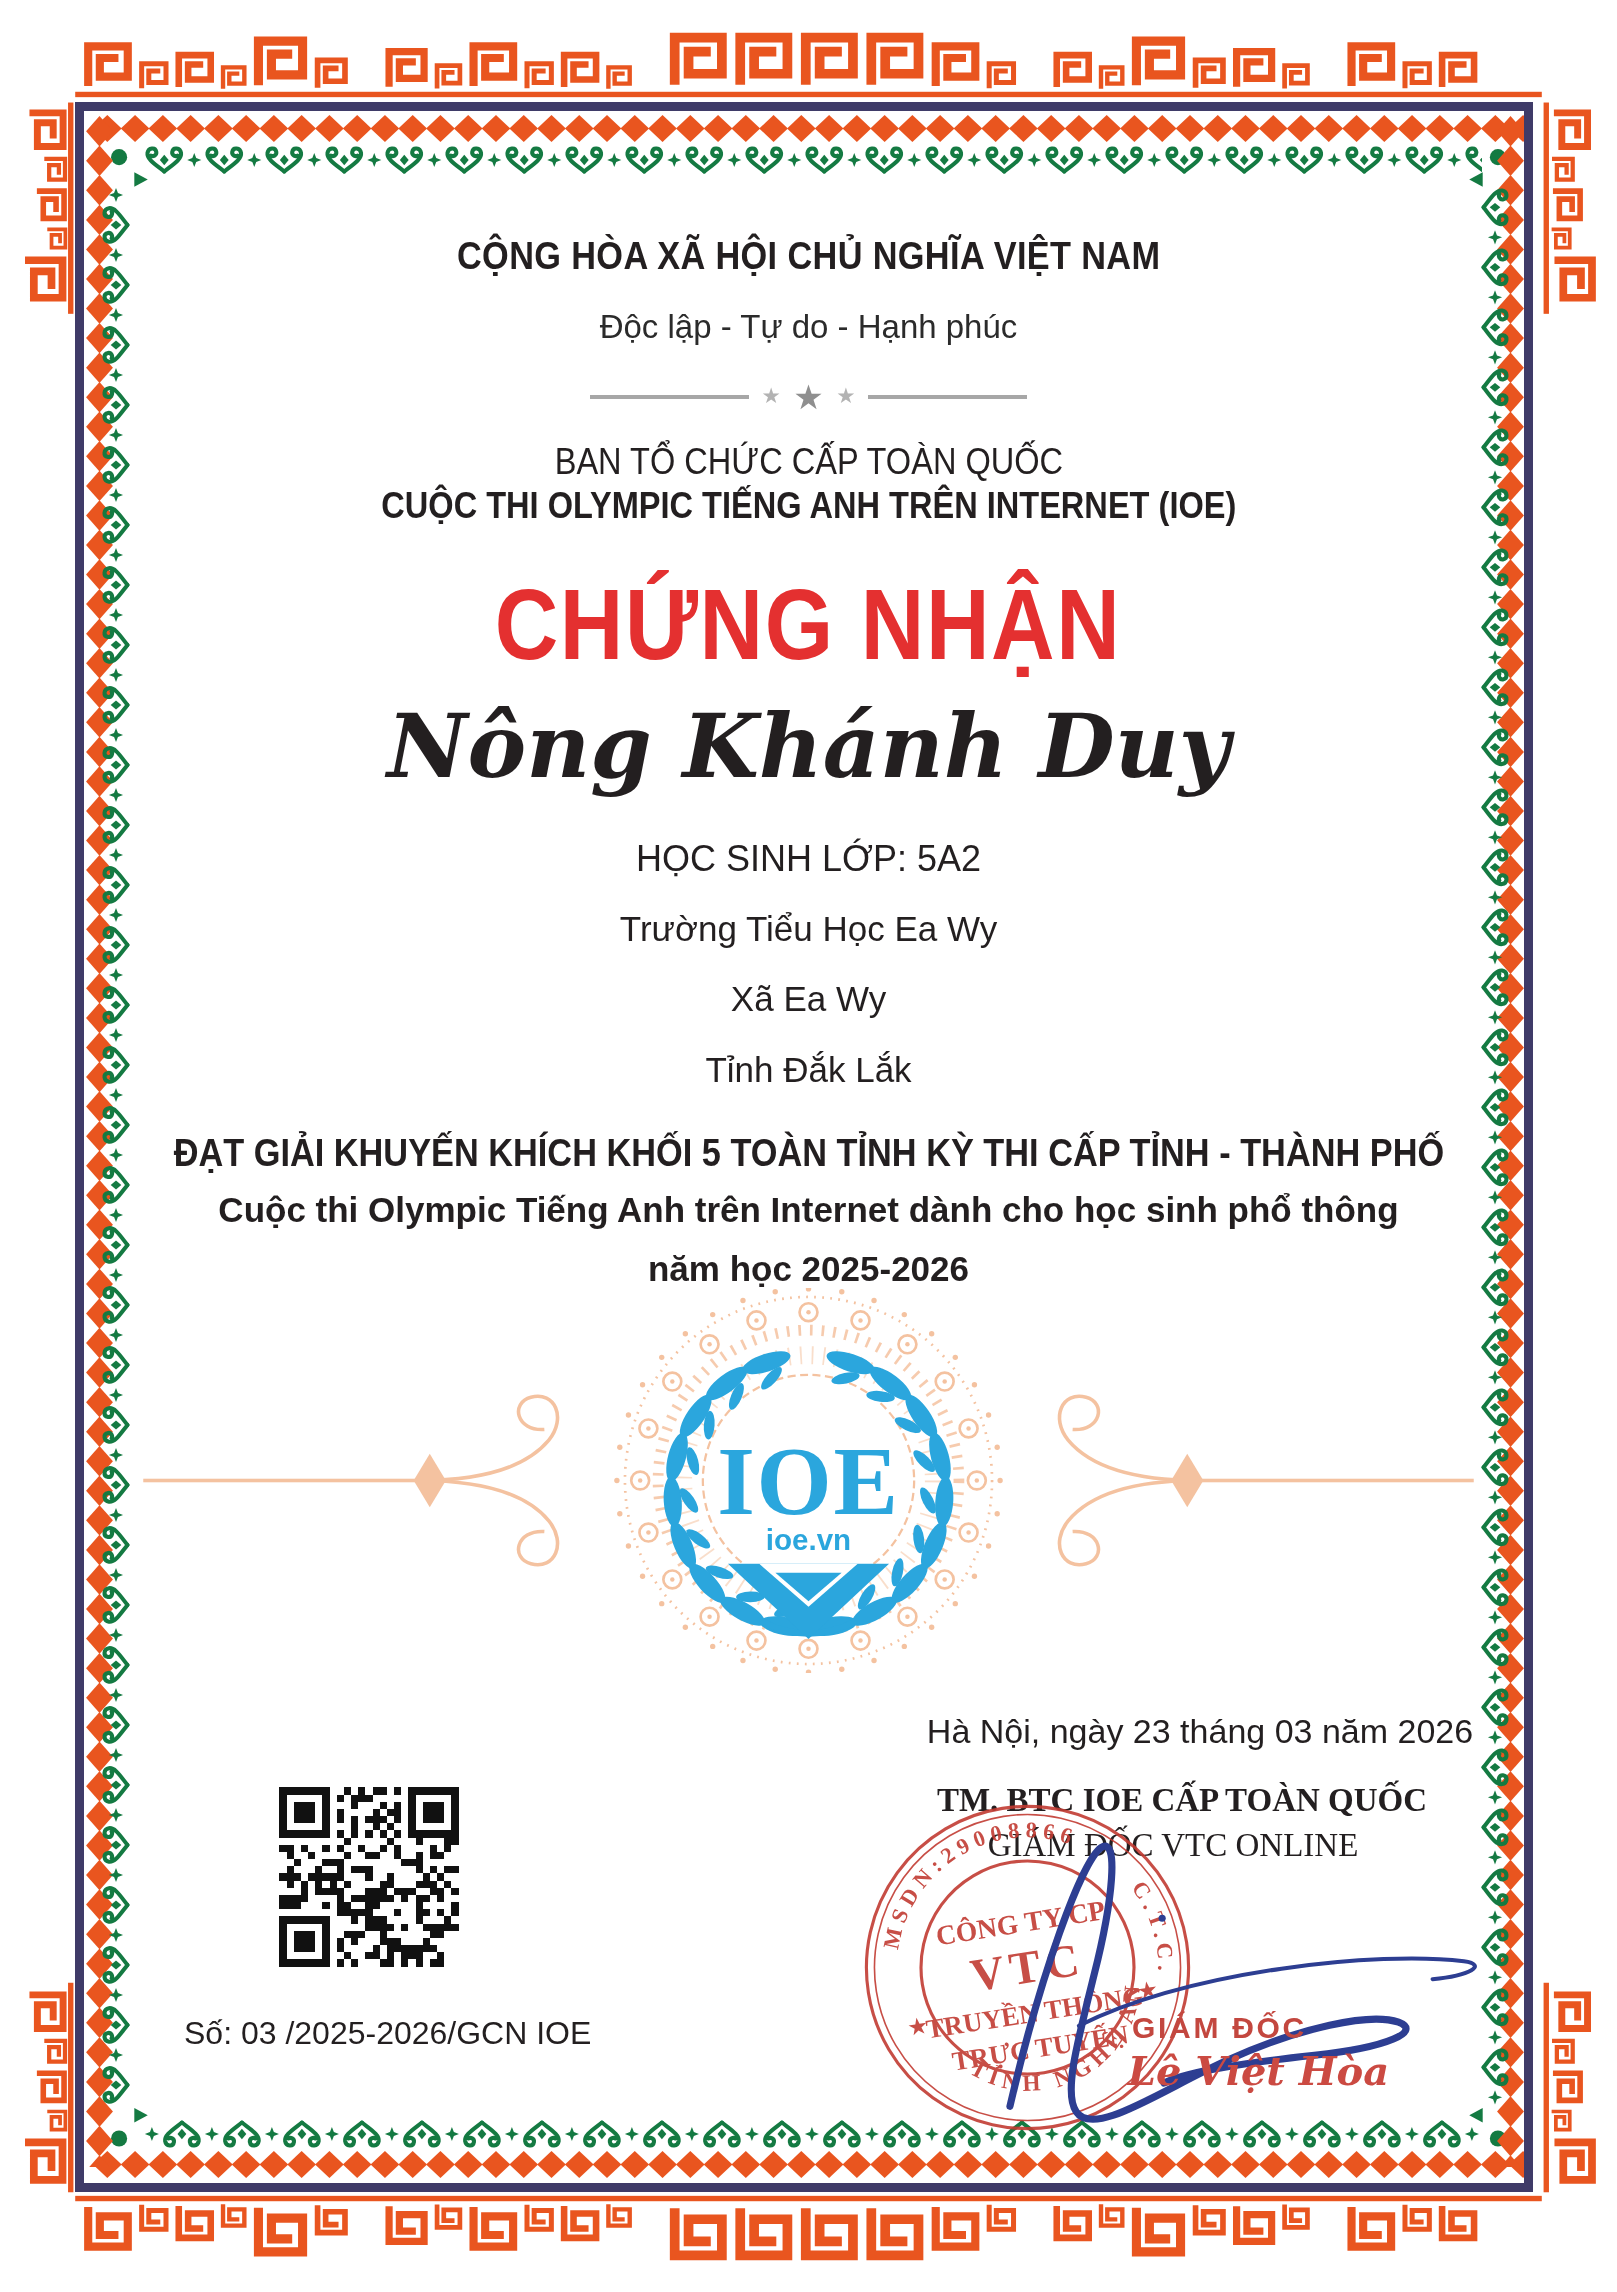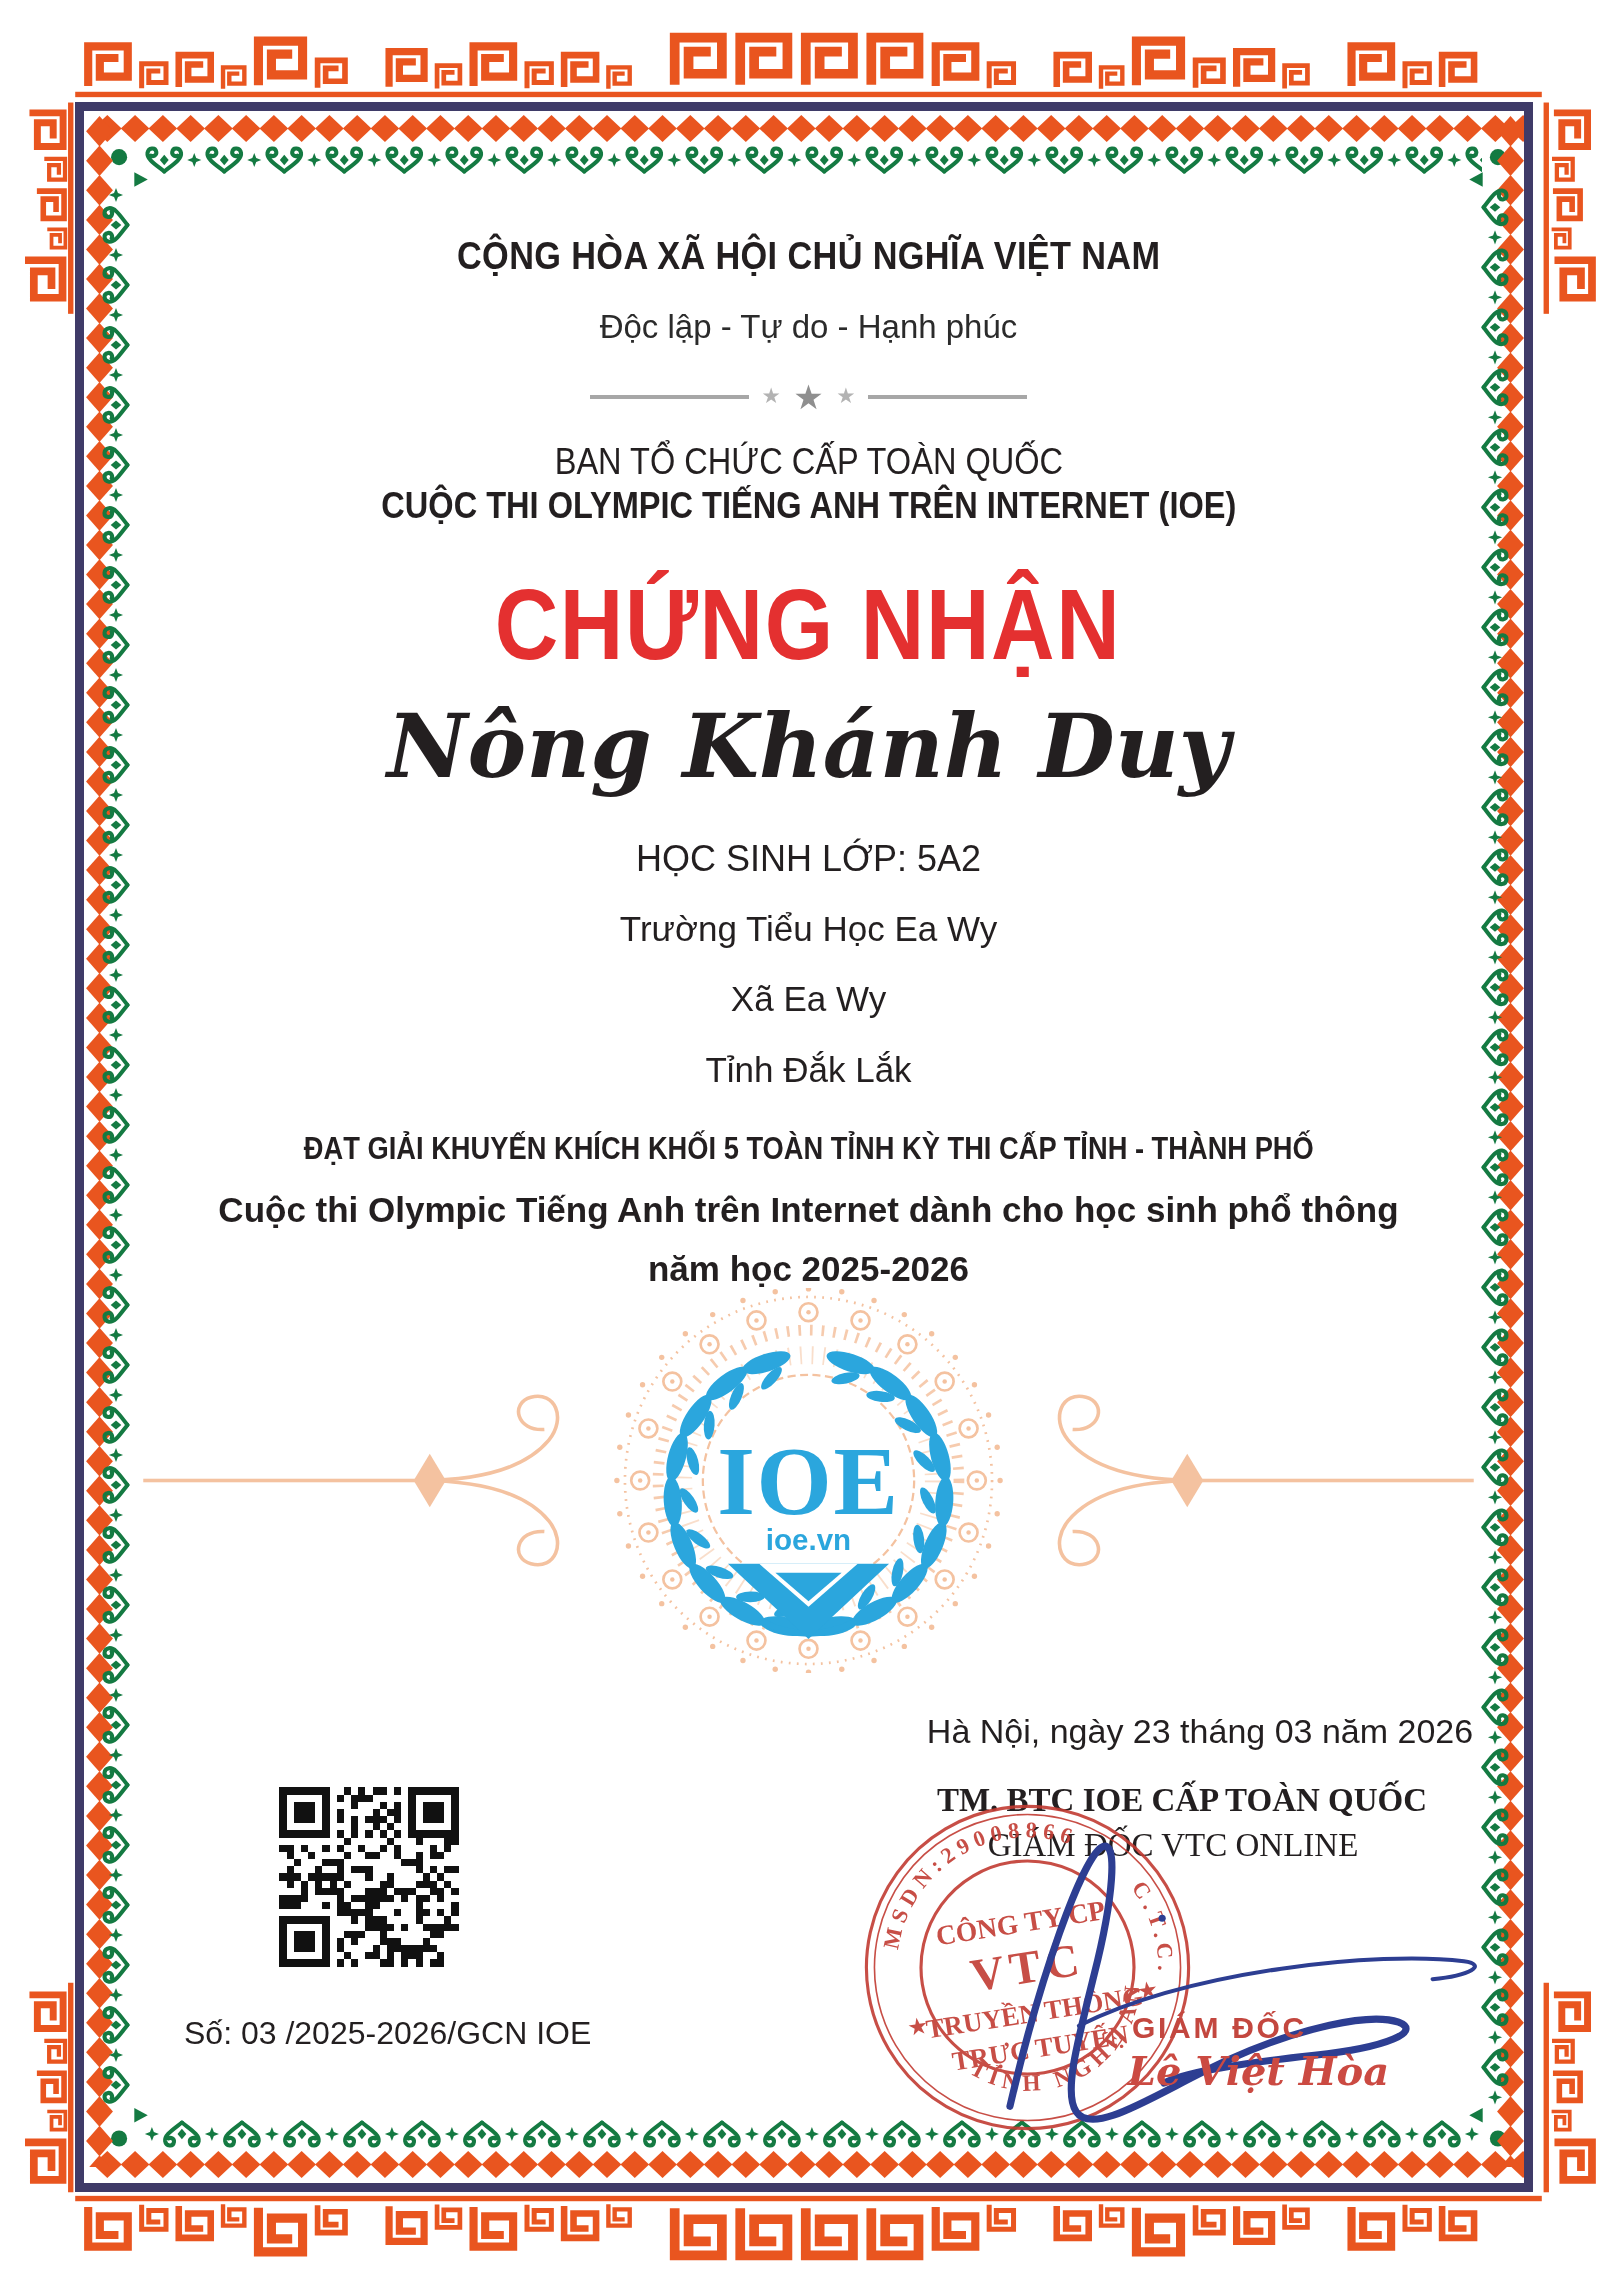--- a/index.html
+++ b/index.html
@@ -19,21 +19,21 @@
   .st-b{color:#8f8f8f;font-size:34px;line-height:34px}
   .l-org1{top:442px;font-size:37px;font-weight:normal}
   .l-org2{top:486px;font-size:37px;font-weight:bold}
   .l-title{top:570px;font-size:100px;font-weight:bold;color:#e43030;letter-spacing:1.8px}
   .l-name{top:699px;font-size:88px;font-weight:bold;font-style:italic;
           font-family:"DejaVu Serif",serif}
   .l-class{top:840px;font-size:36px}
   .l-school{top:910px;font-size:35px}
   .l-commune{top:980px;font-size:35px}
   .l-province{top:1051px;font-size:35px}
-  .l-award1{top:1132px;font-size:31px;font-weight:bold}
+  .l-award1{top:1132px;font-size:39px;font-weight:bold}
   .l-award2{top:1191px;font-size:35px;font-weight:bold}
   .l-award3{top:1250px;font-size:35px;font-weight:bold}
   .l-date{position:absolute;top:1712px;left:797px;width:806px;text-align:center;font-size:34px;white-space:nowrap}
   .l-sigorg{position:absolute;top:1782px;left:779px;width:806px;text-align:center;font-size:33px;
             font-weight:bold;font-family:"Liberation Serif",serif;white-space:nowrap}
   .l-sigtitle{position:absolute;top:1827px;left:770px;width:806px;text-align:center;font-size:33px;
             font-family:"Liberation Serif",serif;white-space:nowrap}
   .l-gd{position:absolute;top:2011px;left:1112px;width:215px;text-align:center;font-size:30px;
         font-weight:bold;letter-spacing:2.7px;color:#c3473f}
   .l-signer{position:absolute;top:2047px;left:1048px;width:421px;text-align:center;font-size:40px;

